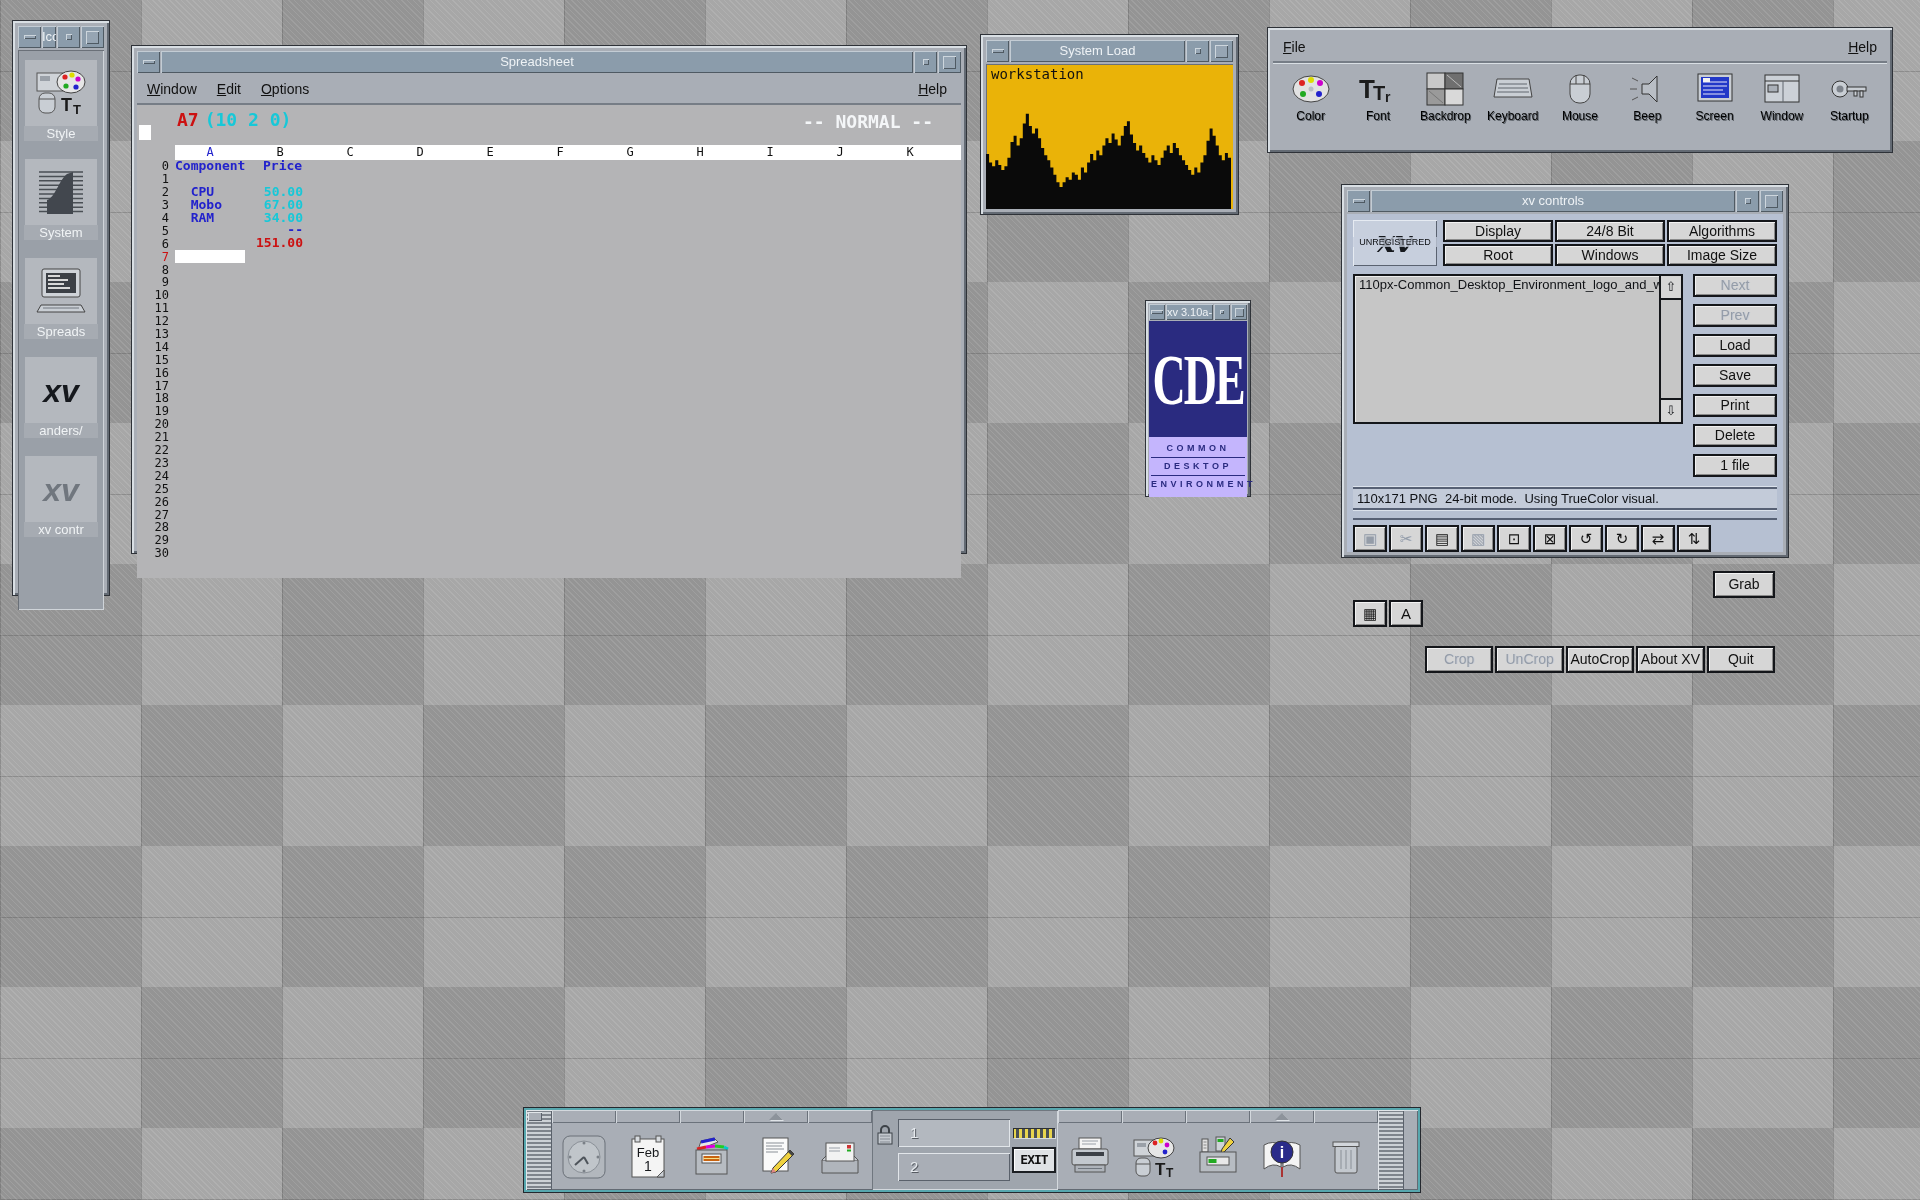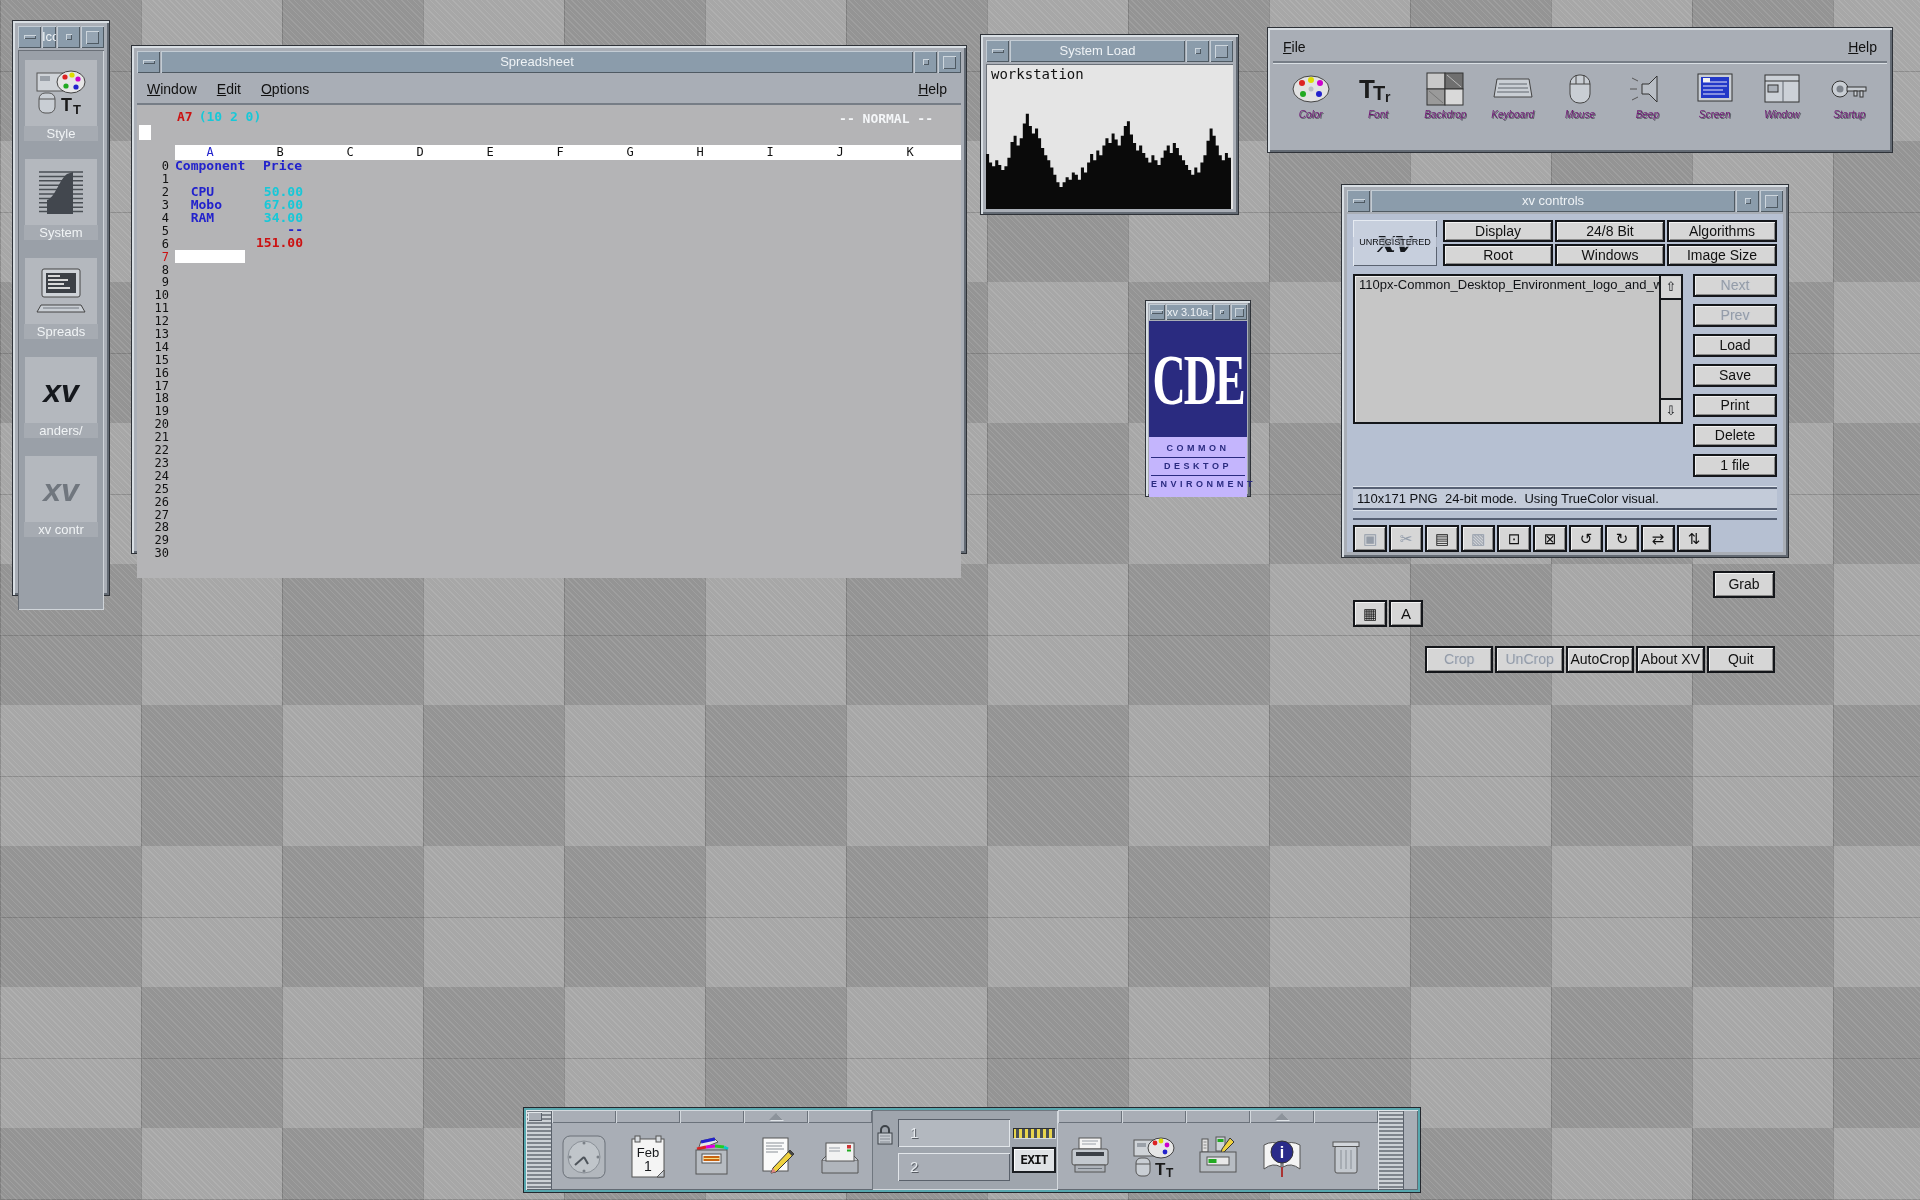--- a/index.html
+++ b/index.html
@@ -32,47 +32,47 @@
   .spacer{flex:1;}
   
   .iconbox-body{height:calc(100% - 24px);background:#9aa0a8;
     box-shadow:inset 1px 1px 0 #6a7078,inset -1px -1px 0 #cfd4d9;padding:10px 6px;}
   .ib-item{width:74px;margin:0 auto 18px;text-align:center;}
   .ib-tile{width:72px;height:66px;margin:0 auto;display:flex;align-items:center;justify-content:center;background:#b4b8be;}
   .ib-label{font-size:13px;color:#f0f3f5;background:#a6abb2;white-space:nowrap;overflow:hidden;}
   
   .sheet-body{position:relative;height:calc(100% - 24px);background:#b4b4b6;
     font-family:"DejaVu Sans Mono",monospace;}
-  .formula{position:relative;height:36px;font-weight:bold;font-size:13px;padding-top:4px;}
+  .formula{position:relative;height:36px;font-weight:bold;font-size:18px;padding-top:4px;}
   .cellref{color:#cc1111;margin-left:40px;}
   .cellinfo{color:#17c8d8;margin-left:6px;}
   .modeind{position:absolute;right:28px;top:6px;color:#f4f6f8;}
   .editbox{position:absolute;left:2px;top:20px;width:12px;height:15px;background:#fff;}
   .colheads{display:flex;margin-left:38px;background:#fff;height:15px;font-size:12px;}
   .colh{width:70px;text-align:center;line-height:15px;color:#111;}
   .colh.sel{color:#2222cc;}
   .gridrows{position:relative;}
   .srow{display:flex;height:12.9px;align-items:center;}
   .rnum{width:32px;text-align:right;padding-right:6px;font-size:12px;color:#111;flex:0 0 auto;}
   .rnum.sel{color:#cc1111;}
   .rcells{position:relative;flex:1;height:100%;}
   .scell{position:absolute;top:0;height:100%;width:70px;font-size:13px;font-weight:bold;
     line-height:12.9px;white-space:pre;}
   .scell.num{text-align:right;padding-right:12px;box-sizing:border-box;}
   .selcell{position:absolute;top:0;left:0;width:70px;height:100%;background:#fff;}
   
-  .load-body{position:relative;height:calc(100% - 24px);background:#e5e5e5;
+  .load-body{position:relative;height:calc(100% - 24px);background:#eab308;
     box-shadow:inset 1px 1px 0 #6a7078;}
   .hostname{position:absolute;left:5px;top:2px;font-family:"DejaVu Sans Mono",monospace;font-size:14px;color:#111;}
   .loadsvg{position:absolute;left:0;bottom:0;}
   
   .sm-items{display:flex;padding:6px 4px 2px;}
   .sm-item{width:69px;text-align:center;}
   .sm-icon{height:40px;display:flex;align-items:center;justify-content:center;}
-  .sm-label{font-size:10px;color:#701a75;text-shadow:1px 1px 0 #5a6067;font-style:italic;}
+  .sm-label{font-size:12px;color:#000000;text-shadow:1px 1px 0 #5a6067;}
   
   .xvimg .tbrow{height:16px;margin-bottom:1px;}
   .xvimg .tb{font-size:11px;line-height:16px;}
   .xvimg .tbtn{width:16px;height:16px;}
   .xvimg .tbtn.max i{width:9px;height:9px;}
   .xvimg .tbtn.min i{width:4px;height:4px;}
   .cdelogo{height:116px;background:#2a2b80;display:flex;align-items:center;justify-content:center;overflow:hidden;}
   .cdelogo span{color:#fff;font-family:"Liberation Serif",serif;font-weight:bold;font-size:46px;
     letter-spacing:-2px;transform:scaleY(1.55);display:block;}
   .cdecap{background:#c4b5fd;height:57px;padding-top:3px;}

